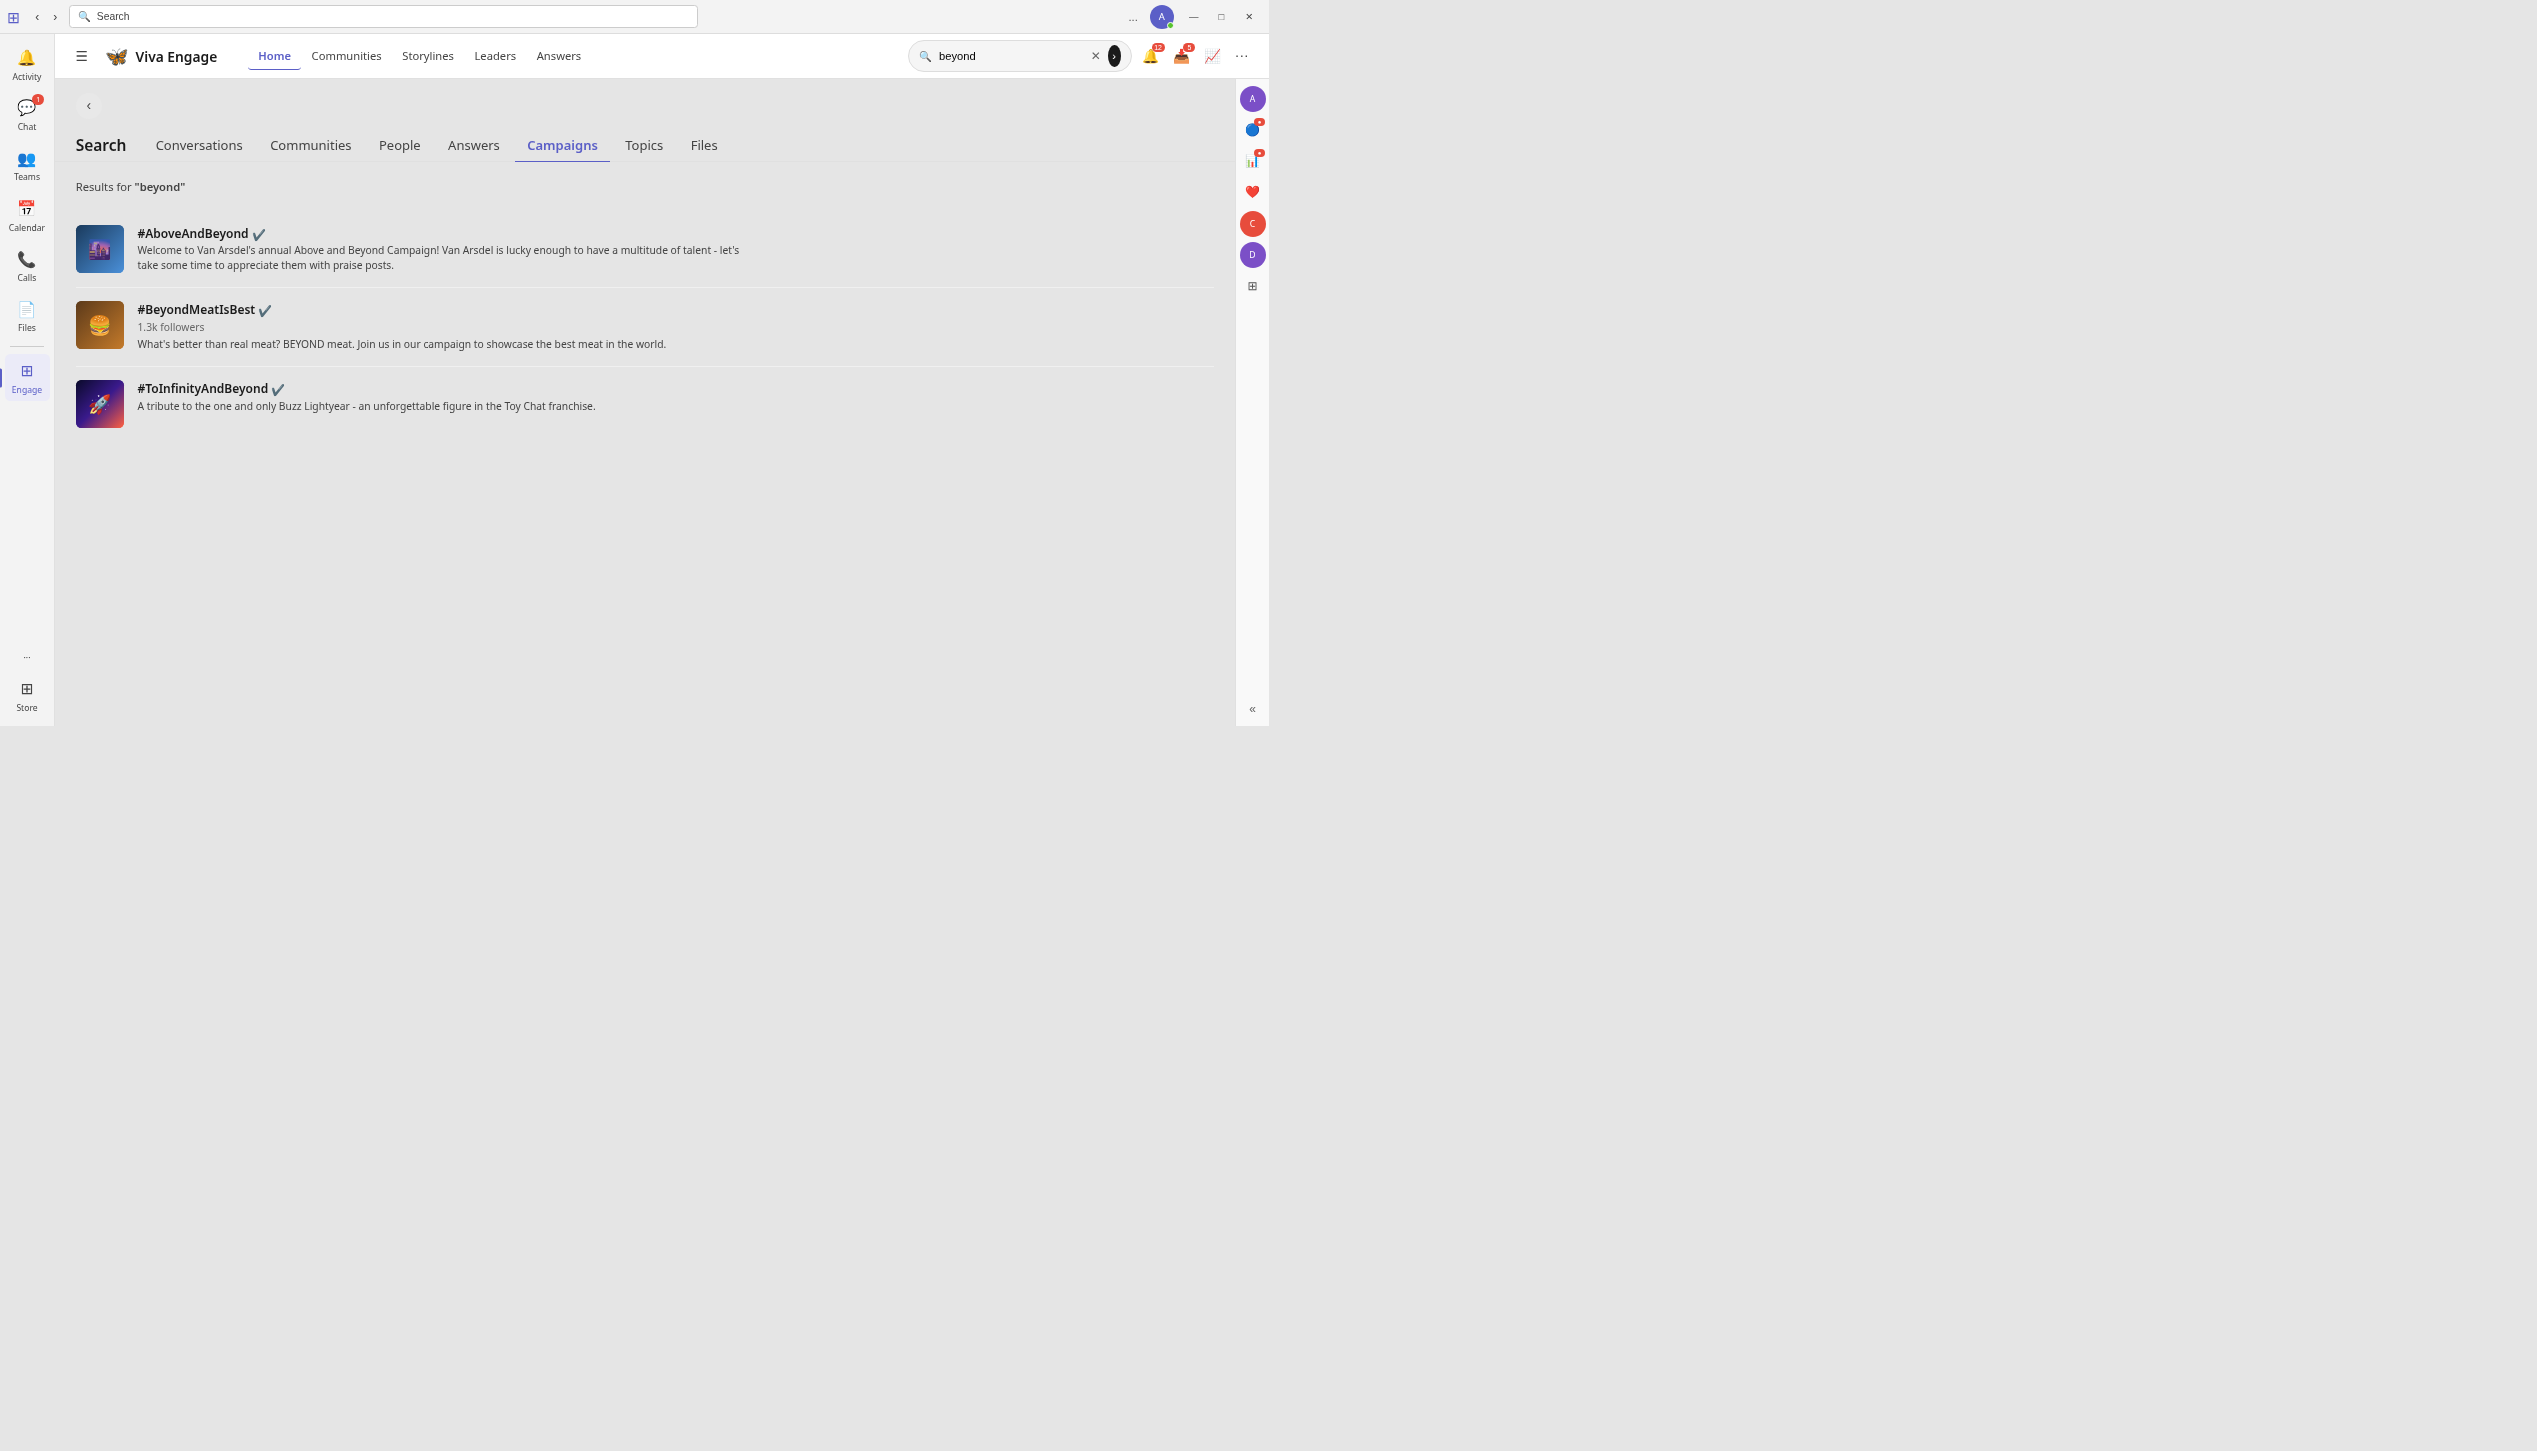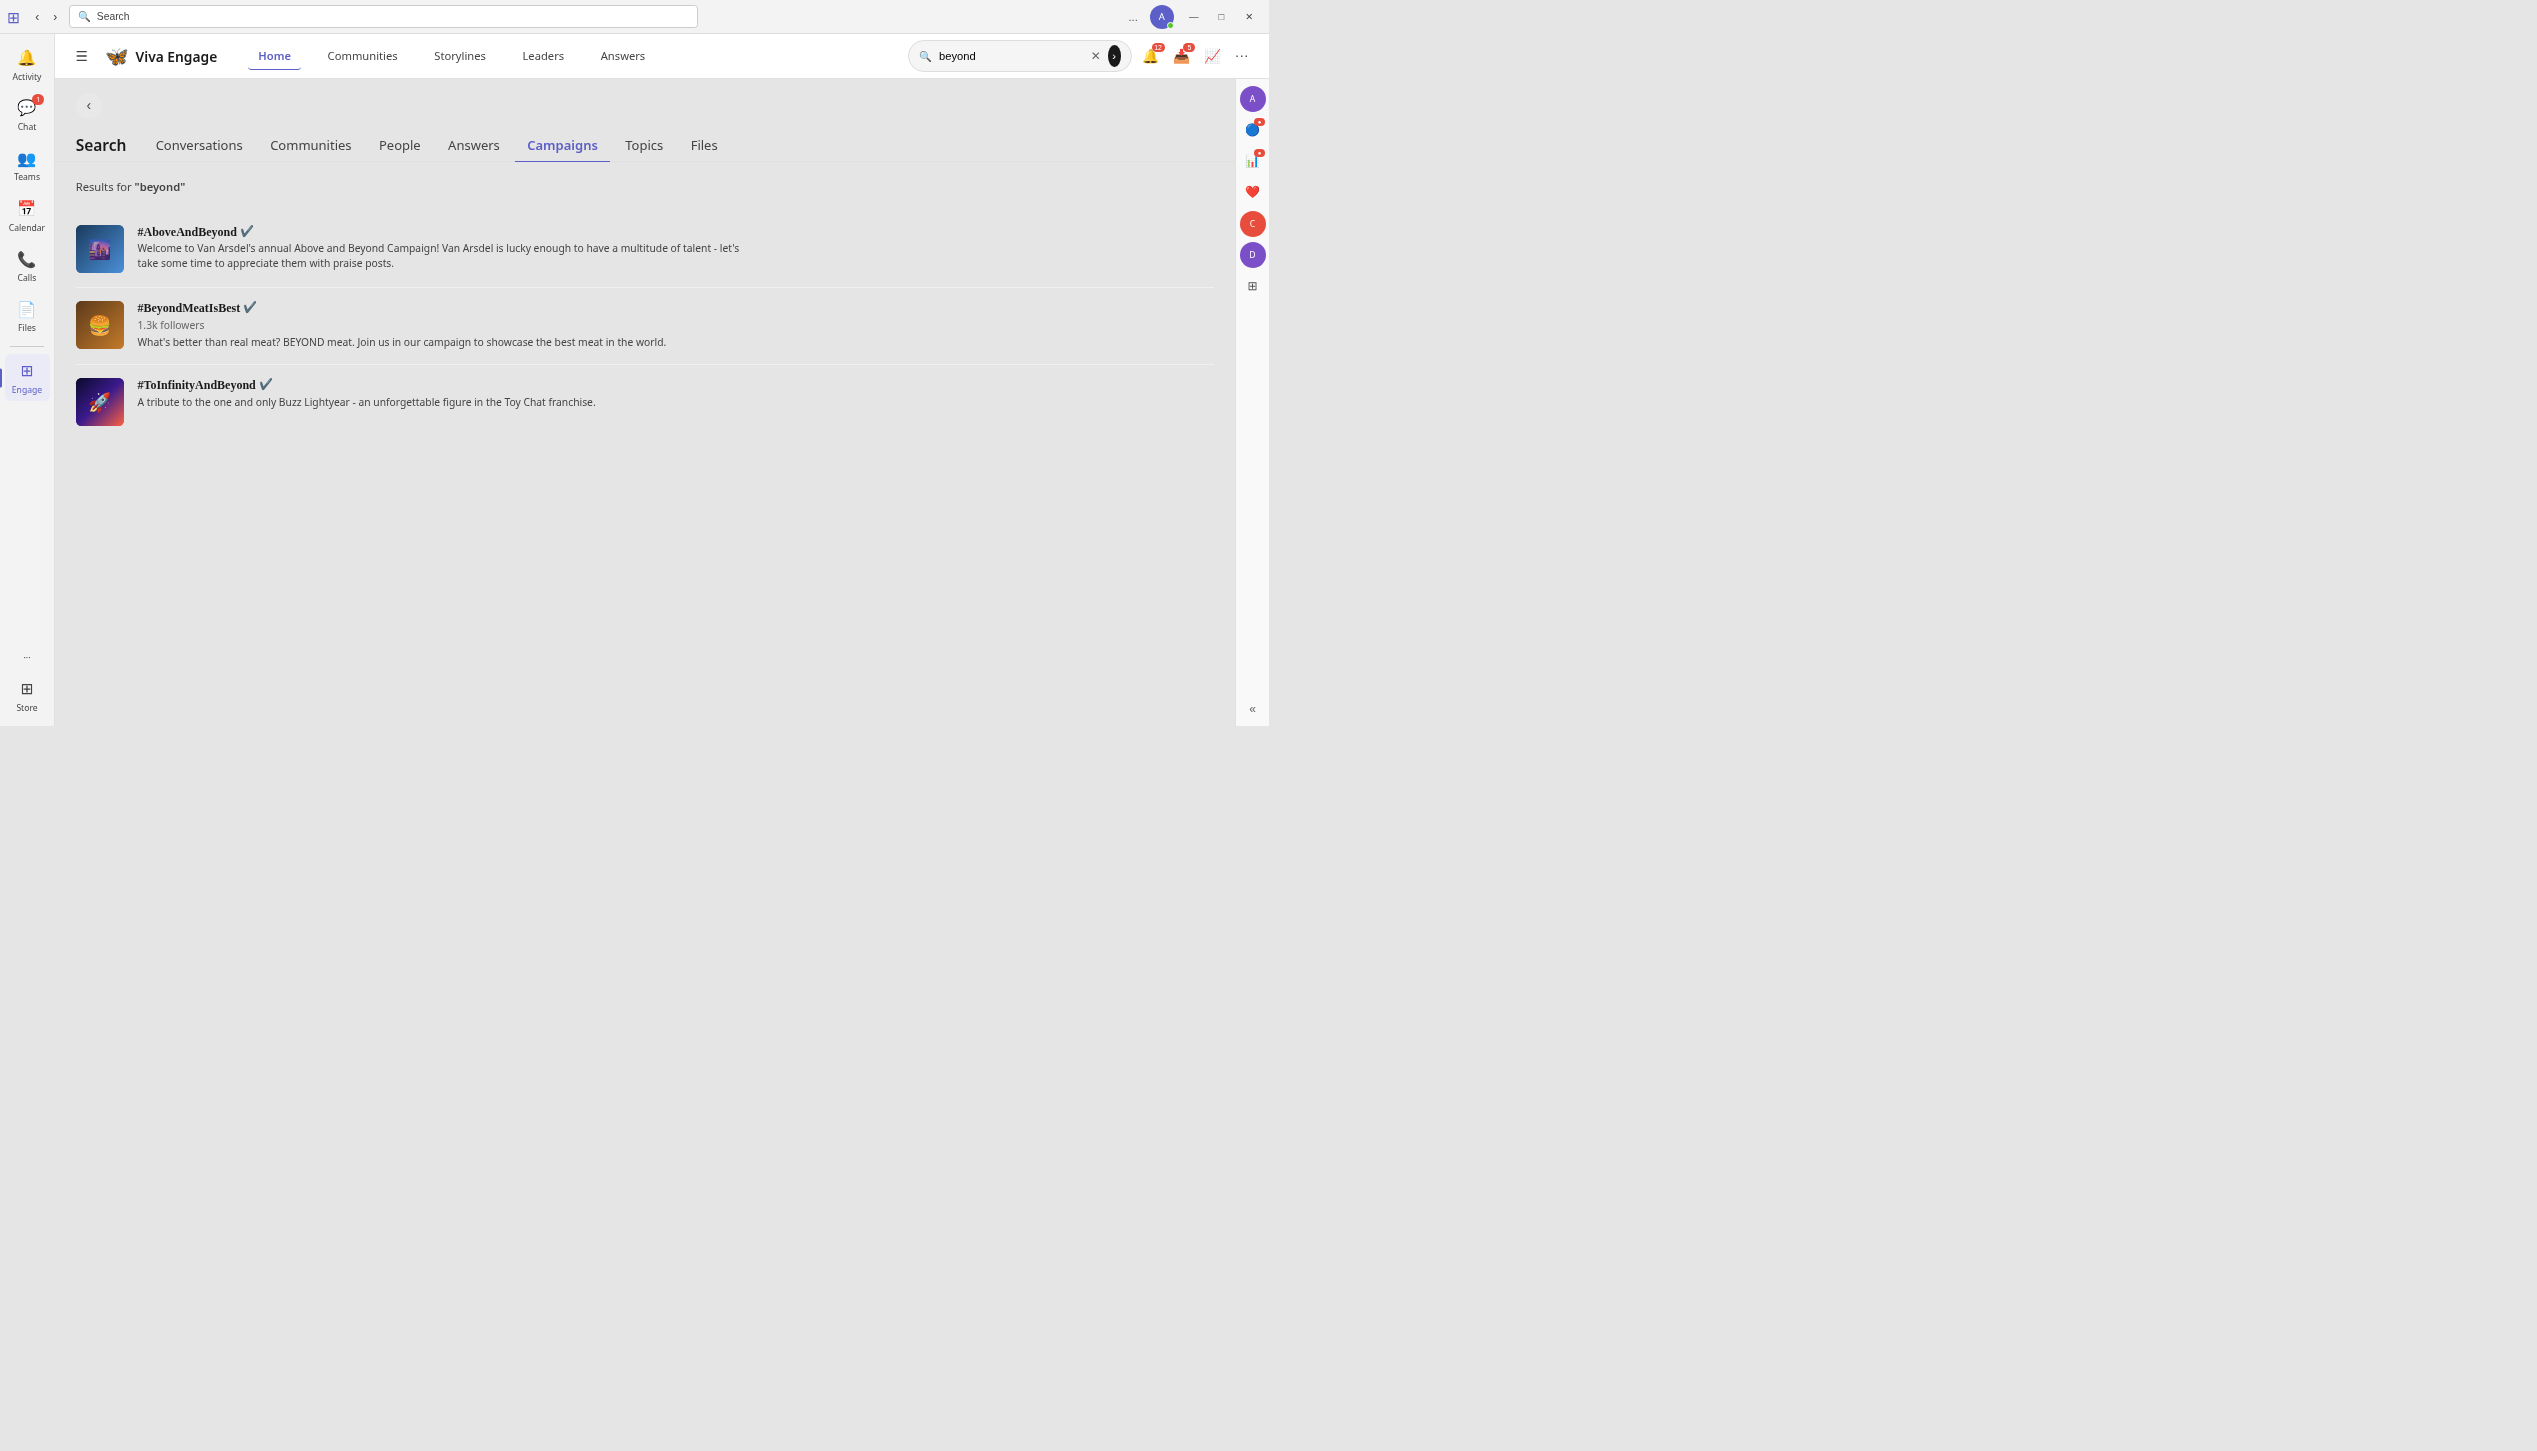--- a/index.html
+++ b/index.html
@@ -69,21 +69,21 @@
       display: flex; align-items: center; padding: 0 17px; height: 45px;
       background: white; border-bottom: 0.9px solid #e0e0e0; gap: 13.8px;
     }
     .hamburger-btn {
       background: none; border: none; cursor: pointer;
       font-size: 13.8px; color: #444; padding: 3.4px;
     }
     .engage-logo { display: flex; align-items: center; gap: 6.9px; }
     .engage-logo-icon { color: #0078d4; font-size: 19px; }
     .engage-logo-text { font-size: 13.8px; font-weight: 600; color: #1a1a1a; }
-    .engage-nav { display: flex; gap: 16px; margin-left: 17px; }
+    .engage-nav { display: flex; gap: 0; margin-left: 17px; }
     .engage-nav-item {
       padding: 5.2px 10.3px; font-size: 11.2px; color: #444; cursor: pointer;
       border-radius: 3.4px; text-decoration: none; border-bottom: 1.7px solid transparent;
       margin-bottom: -0.9px;
     }
     .engage-nav-item.active { color: #5b5fc7; border-bottom: 1.7px solid #5b5fc7; font-weight: 600; }
     .engage-search-area { margin-left: auto; display: flex; align-items: center; gap: 6.9px; }
     .engage-search-box {
       display: flex; align-items: center; background: #f5f5f5;
       border: 0.9px solid #ddd; border-radius: 17px; padding: 3.4px 10.3px;
@@ -148,23 +148,22 @@
     .campaign-thumb {
       width: 48px; height: 48px; border-radius: 5.2px; flex-shrink: 0;
       overflow: hidden; display: flex; align-items: center; justify-content: center;
       font-size: 20.7px;
     }
     .thumb-blue { background: linear-gradient(135deg, #1a3a5c, #4a90d9); }
     .thumb-brown { background: linear-gradient(135deg, #5c3a1a, #c47a2a); }
     .thumb-dark { background: linear-gradient(135deg, #0a0a2a, #3a1a8c, #ff6040); }
     .campaign-info { flex: 1; }
     .campaign-name {
-      font-size: 12px; font-weight: 600; color: #1a1a1a; display: flex; align-items: flex-start; gap: 3.4px;
+      font-size: 12px; font-weight: 600; color: #1a1a1a; display: flex; align-items: flex-end; gap: 3.4px;
       margin-bottom: 1.7px;
-      font-family: Liberation Serif, serif;
     }
     .verified-icon { color: #0078d4; font-size: 11.2px; }
     .campaign-followers { font-size: 10.3px; color: #666; margin-bottom: 3.4px; }
     .campaign-desc { font-size: 10.3px; color: #444; line-height: 1.4; max-width: 603px; }
 
     
     .right-sidebar {
       width: 34px; background: #f9f9f9; display: flex; flex-direction: column;
       align-items: center; padding: 6.9px 0; gap: 5.2px; border-left: 0.9px solid #e0e0e0;
     }

